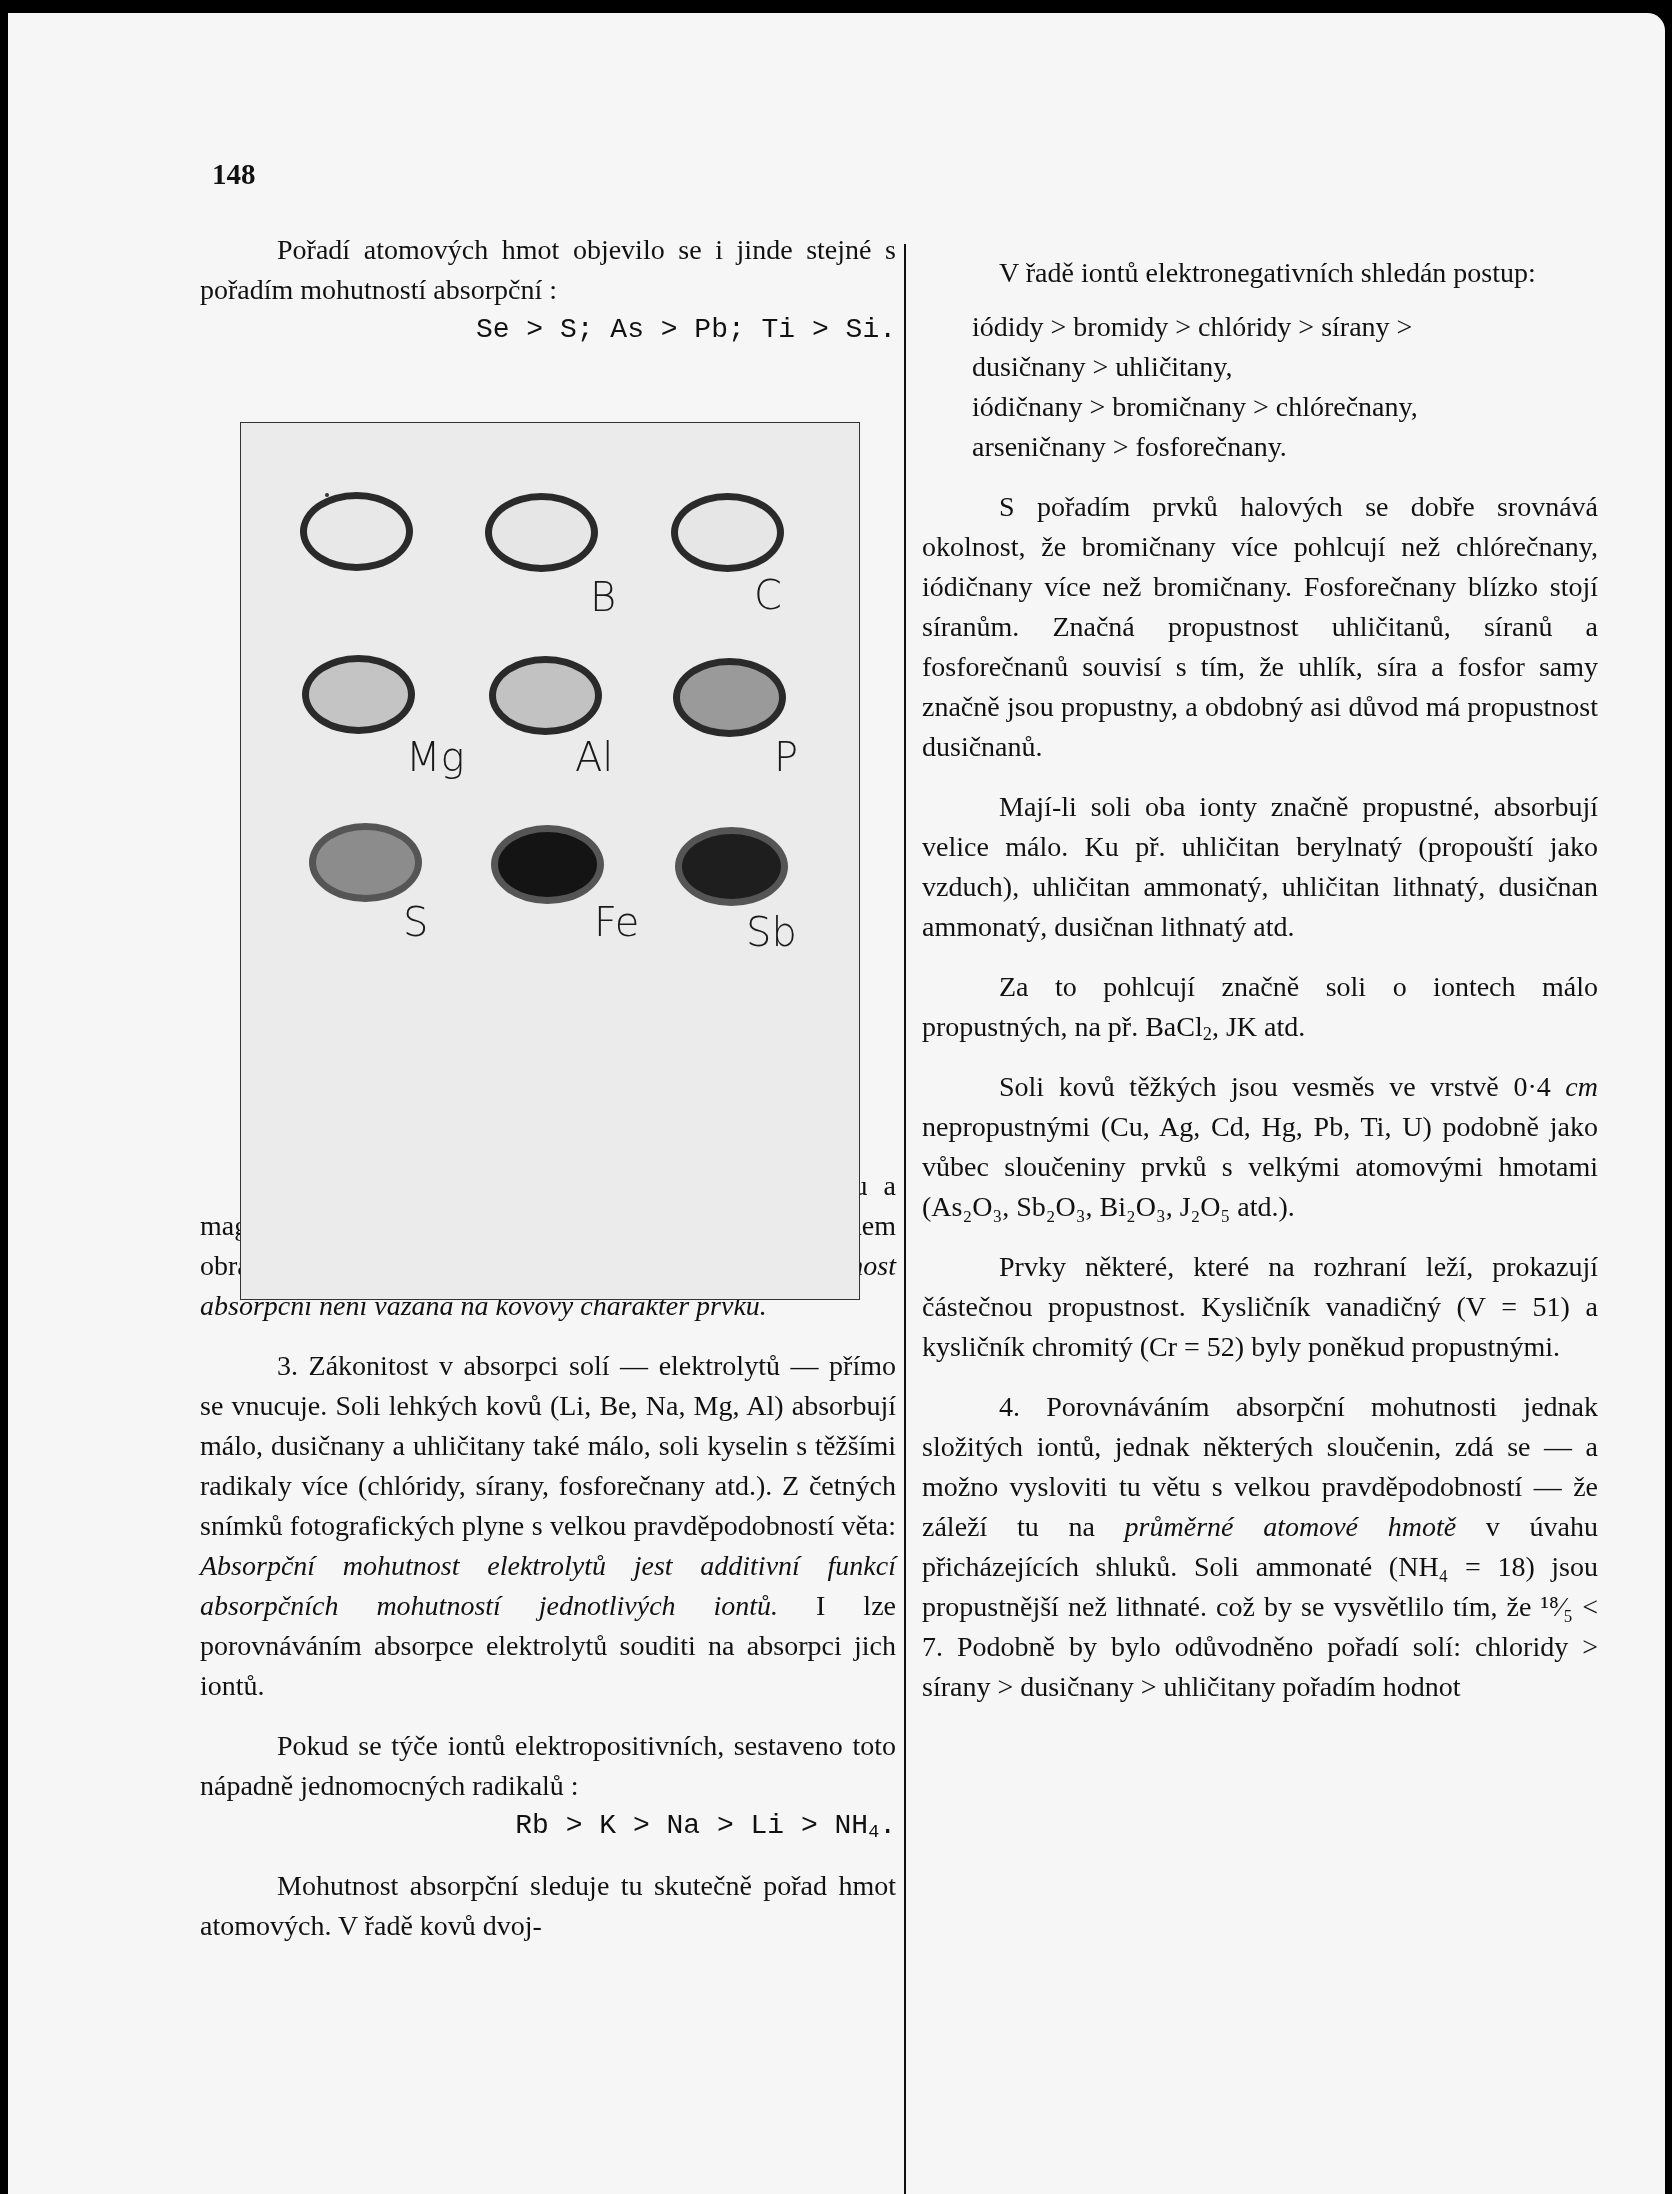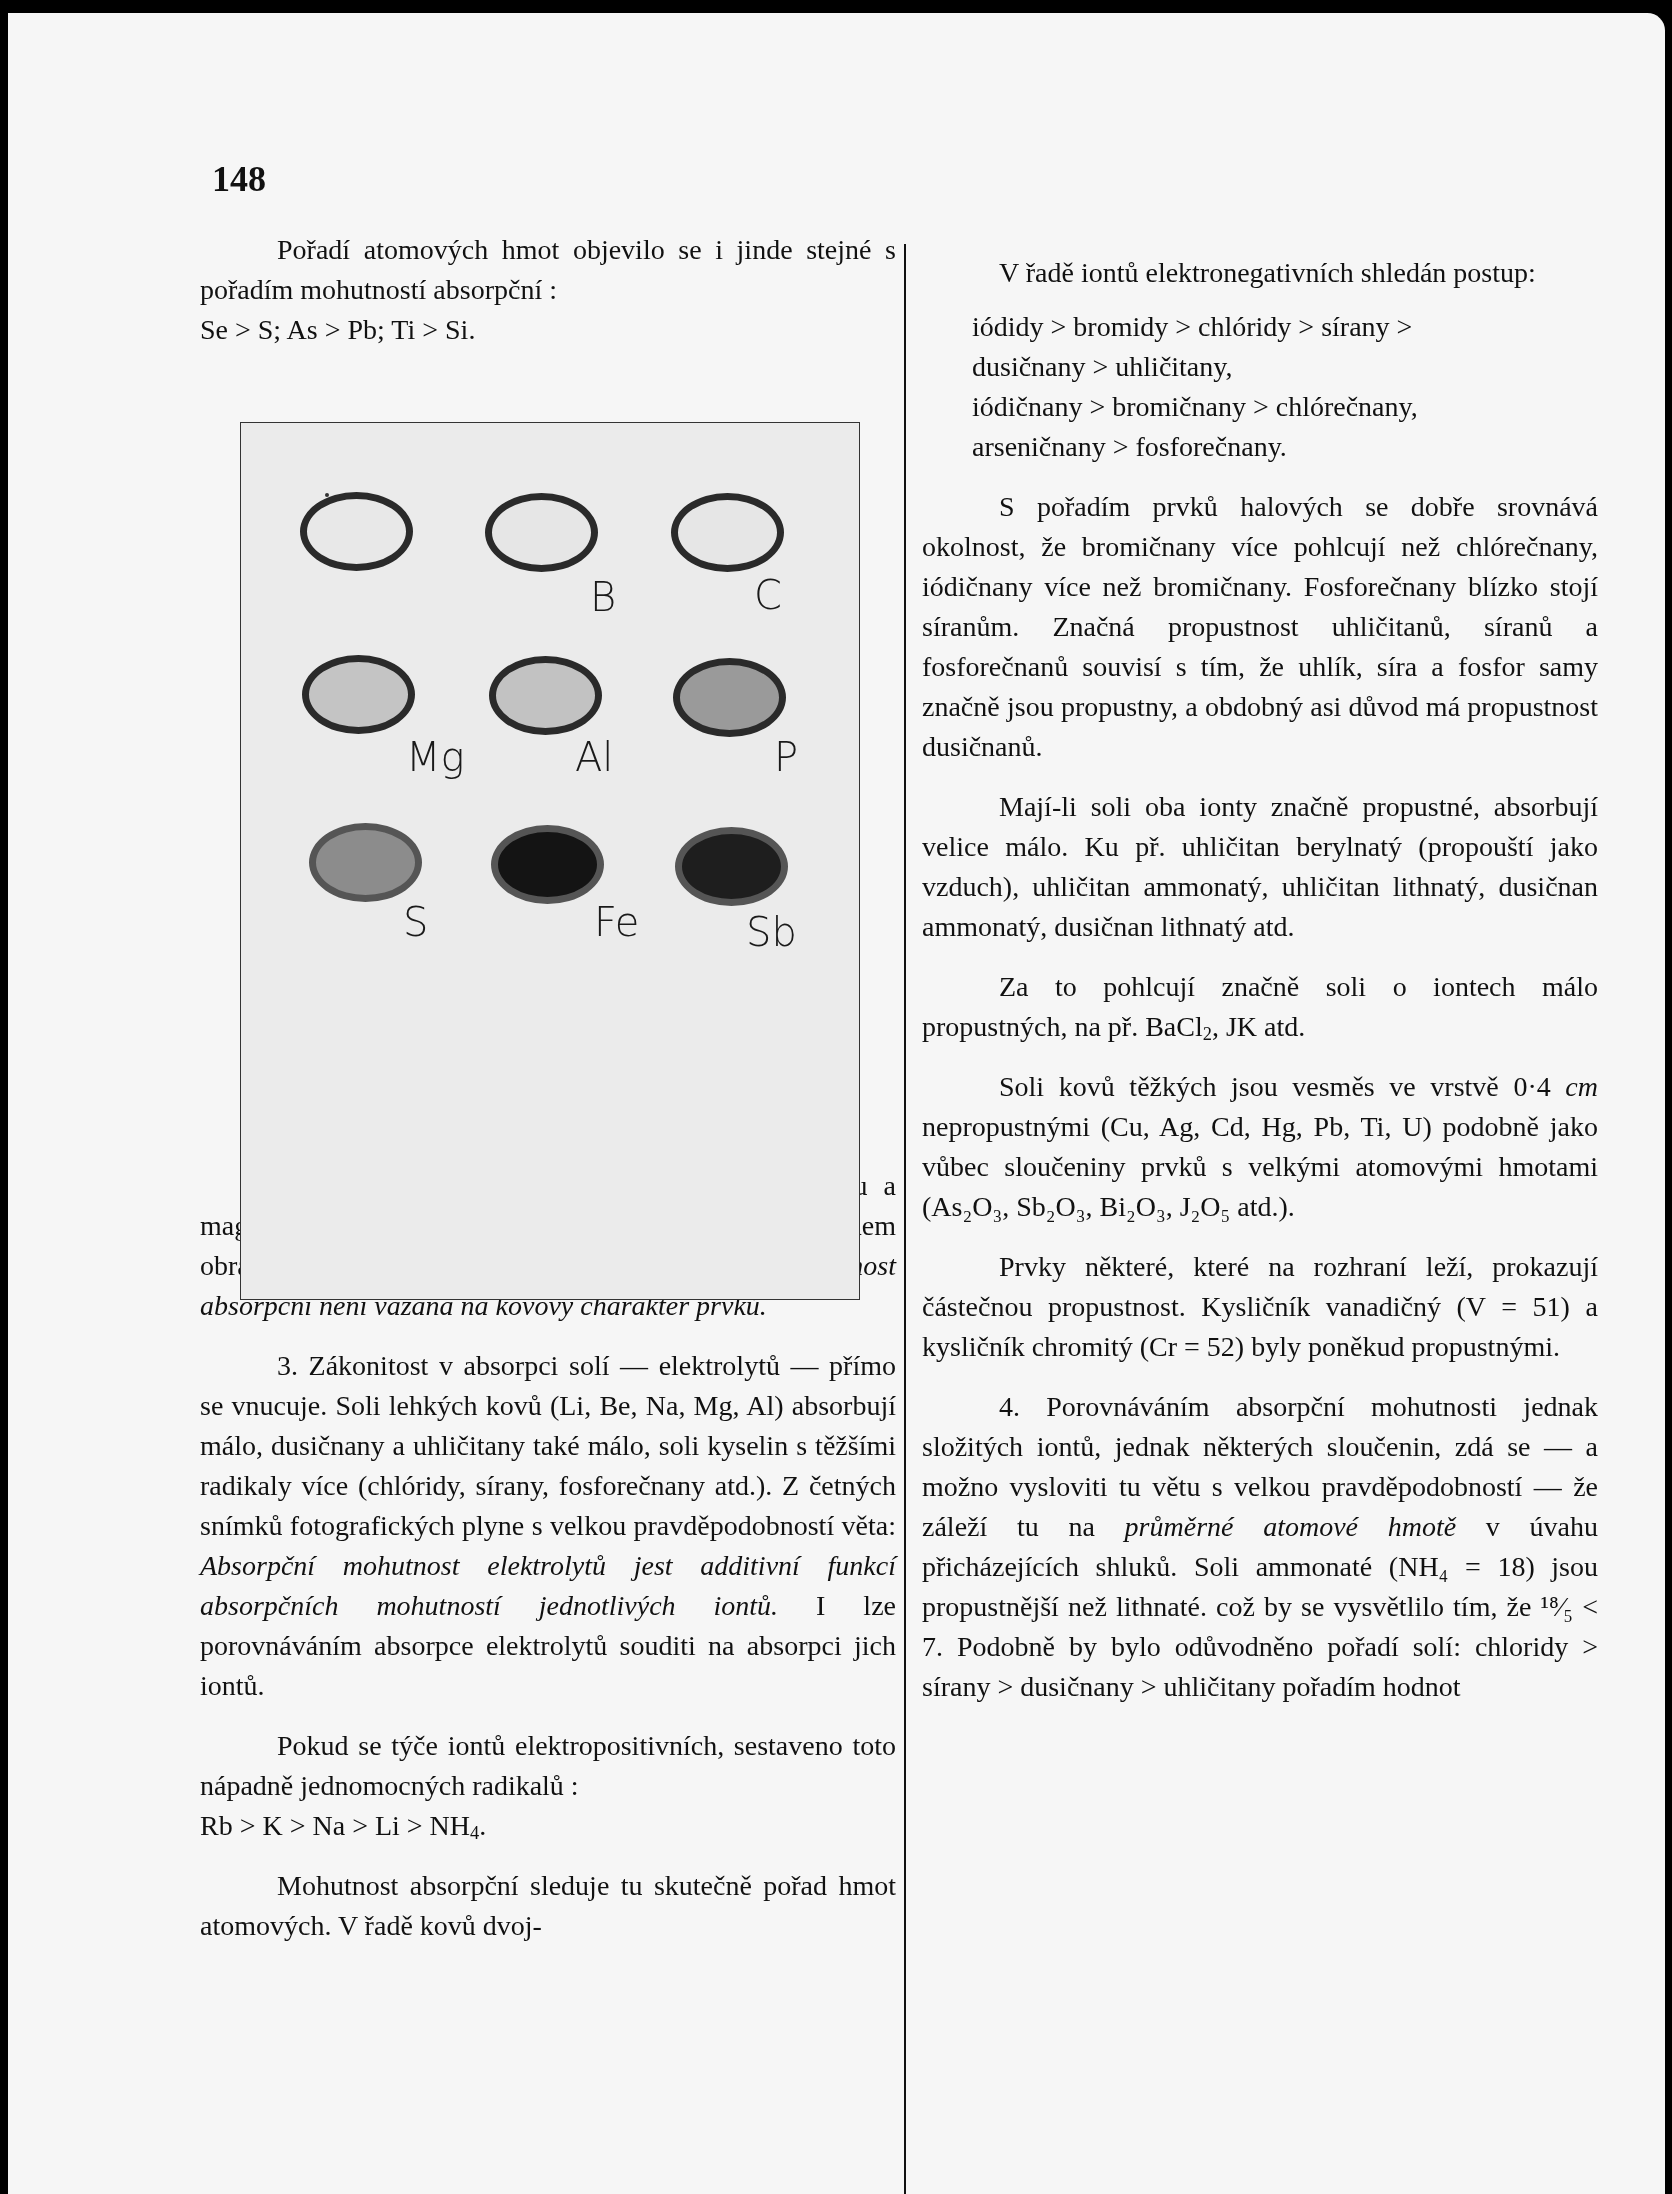--- a/index.html
+++ b/index.html
@@ -2,37 +2,37 @@
 <html style="font-size:7px"><head>
 <meta charset="utf-8">
 <style>
   html, body { margin: 0; padding: 0; background: #000; }
   body { width: 1672px; height: 2479px; position: relative; overflow: hidden; }
   .page {
     position: absolute; left: 8px; top: 13px; width: 1657px; height: 2444px;
     background: #f6f6f6; border-radius: 0 17.6px 0 0;
   }
   .page-number {
-    position: absolute; left: 212px; top: 158px; font-size: 36px; font-weight: bold;
+    position: absolute; left: 212px; top: 158px; font-size: 29px; font-weight: bold;
     font-family: "Liberation Serif", serif; color: #111;
   }
   .col {
     position: absolute; font-family: "Liberation Serif", serif; font-size: 28px;
     line-height: 40px; color: #111; text-align: justify;
   }
   .col-left { left: 200px; width: 696px; top: 230px; }
   .col-right { left: 922px; width: 676px; top: 233px; }
   .divider {
     position: absolute; left: 904px; top: 244px; width: 1.8px; height: 1992px;
     background: #111;
   }
   p { margin: 0; }
   .para { text-indent: 77px; }
   .gap { margin-top: 20px; }
-  .formula { text-align: left; text-indent: 0; }
+  .formula { text-align: right; text-indent: 0; font-family: Liberation Mono, monospace; }
   .list { padding-left: 50px; text-align: left; text-indent: 0; margin-top: 14px; }
   .list p { margin: 0; }
   i { font-style: italic; }
   sub { font-size: 18.4px; vertical-align: -4.4px; line-height: 0; }
   .figure {
     position: absolute; left: 240px; top: 422px; width: 620px; height: 878px;
     border: 1.8px solid #333; background: #ebebeb; box-sizing: border-box;
   }
   .disc {
     position: absolute; width: 113px; height: 79px; border-radius: 50%;

